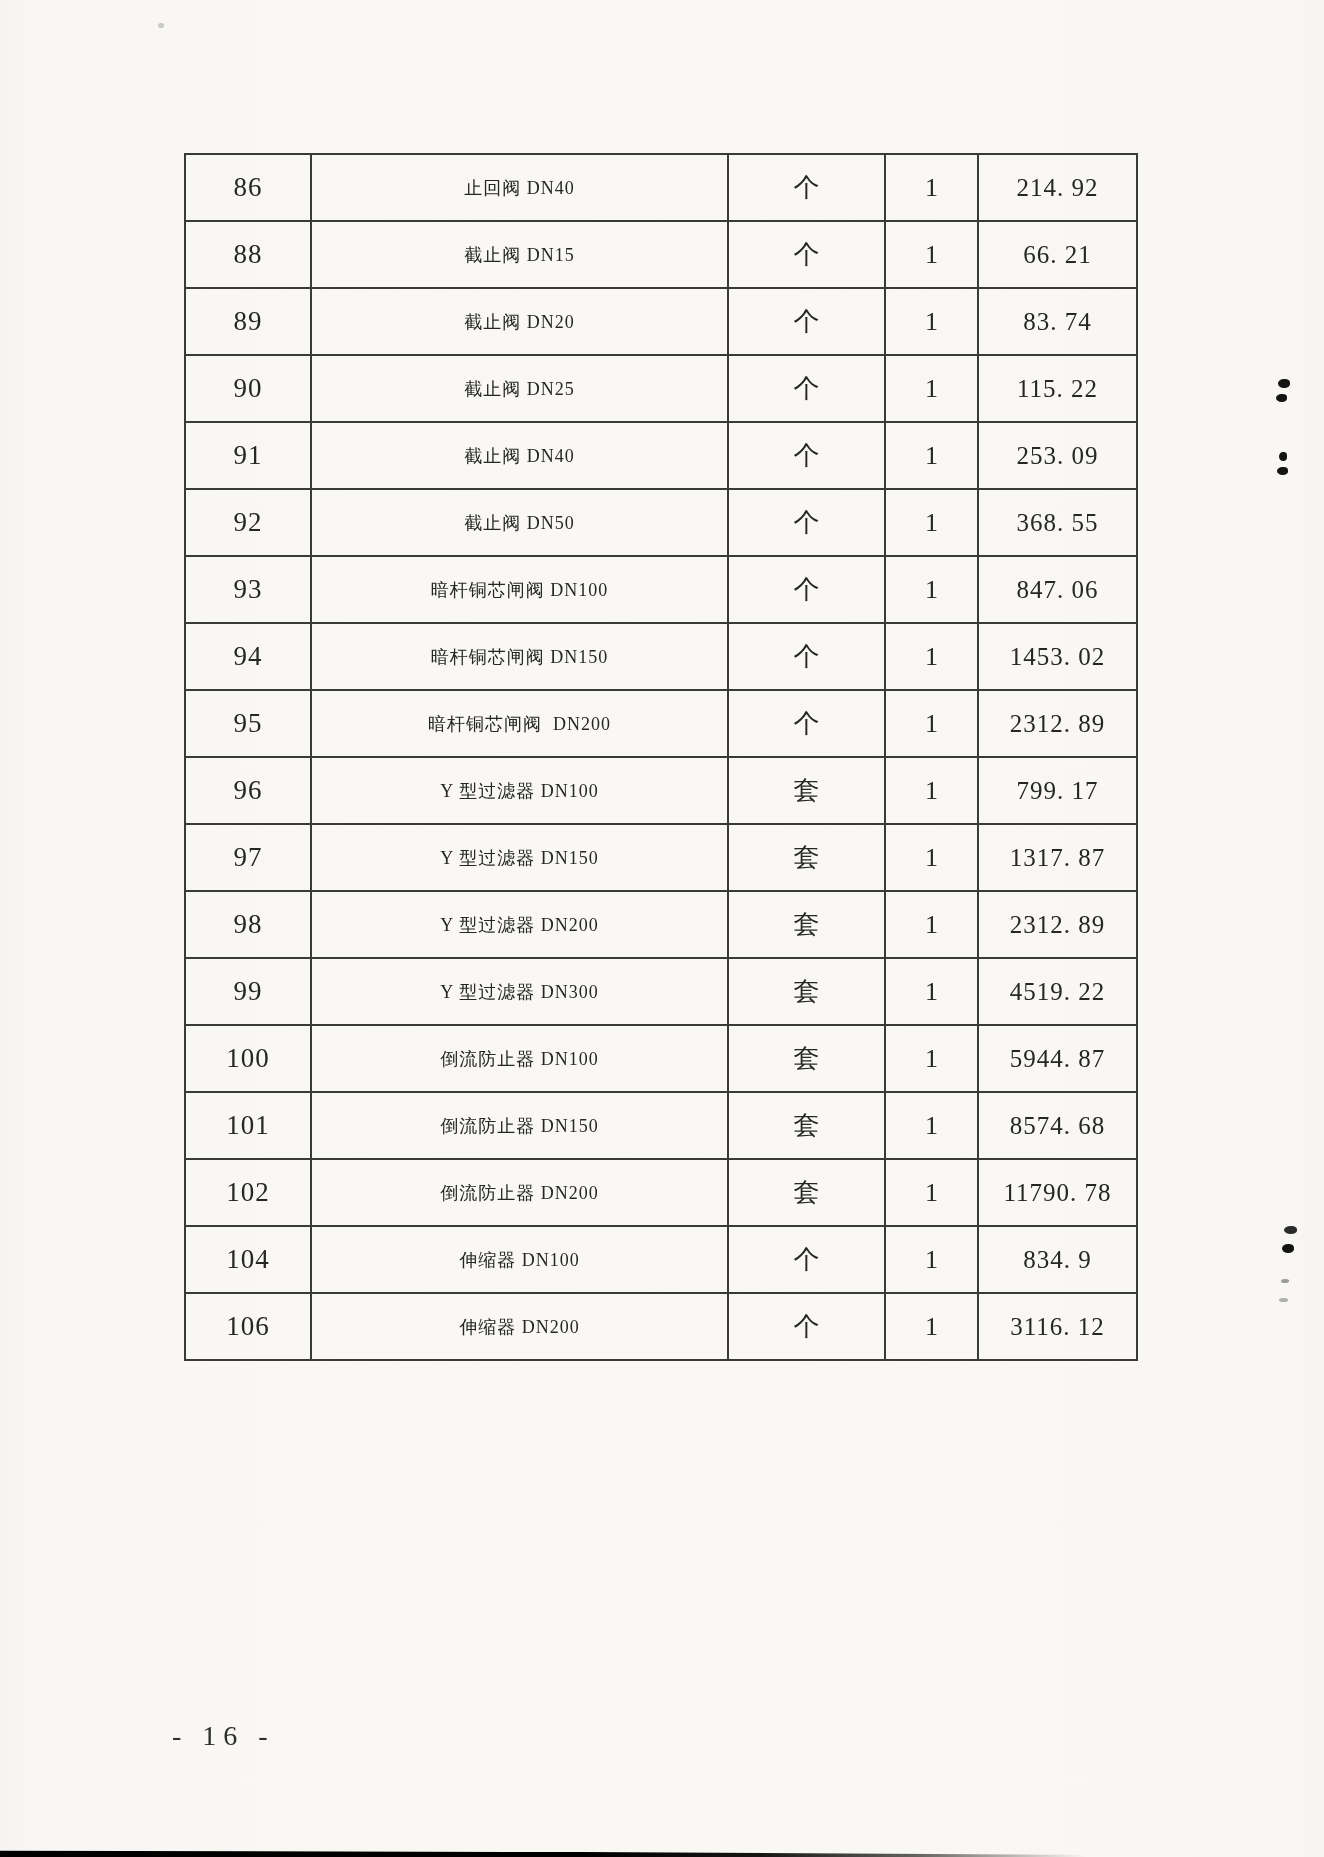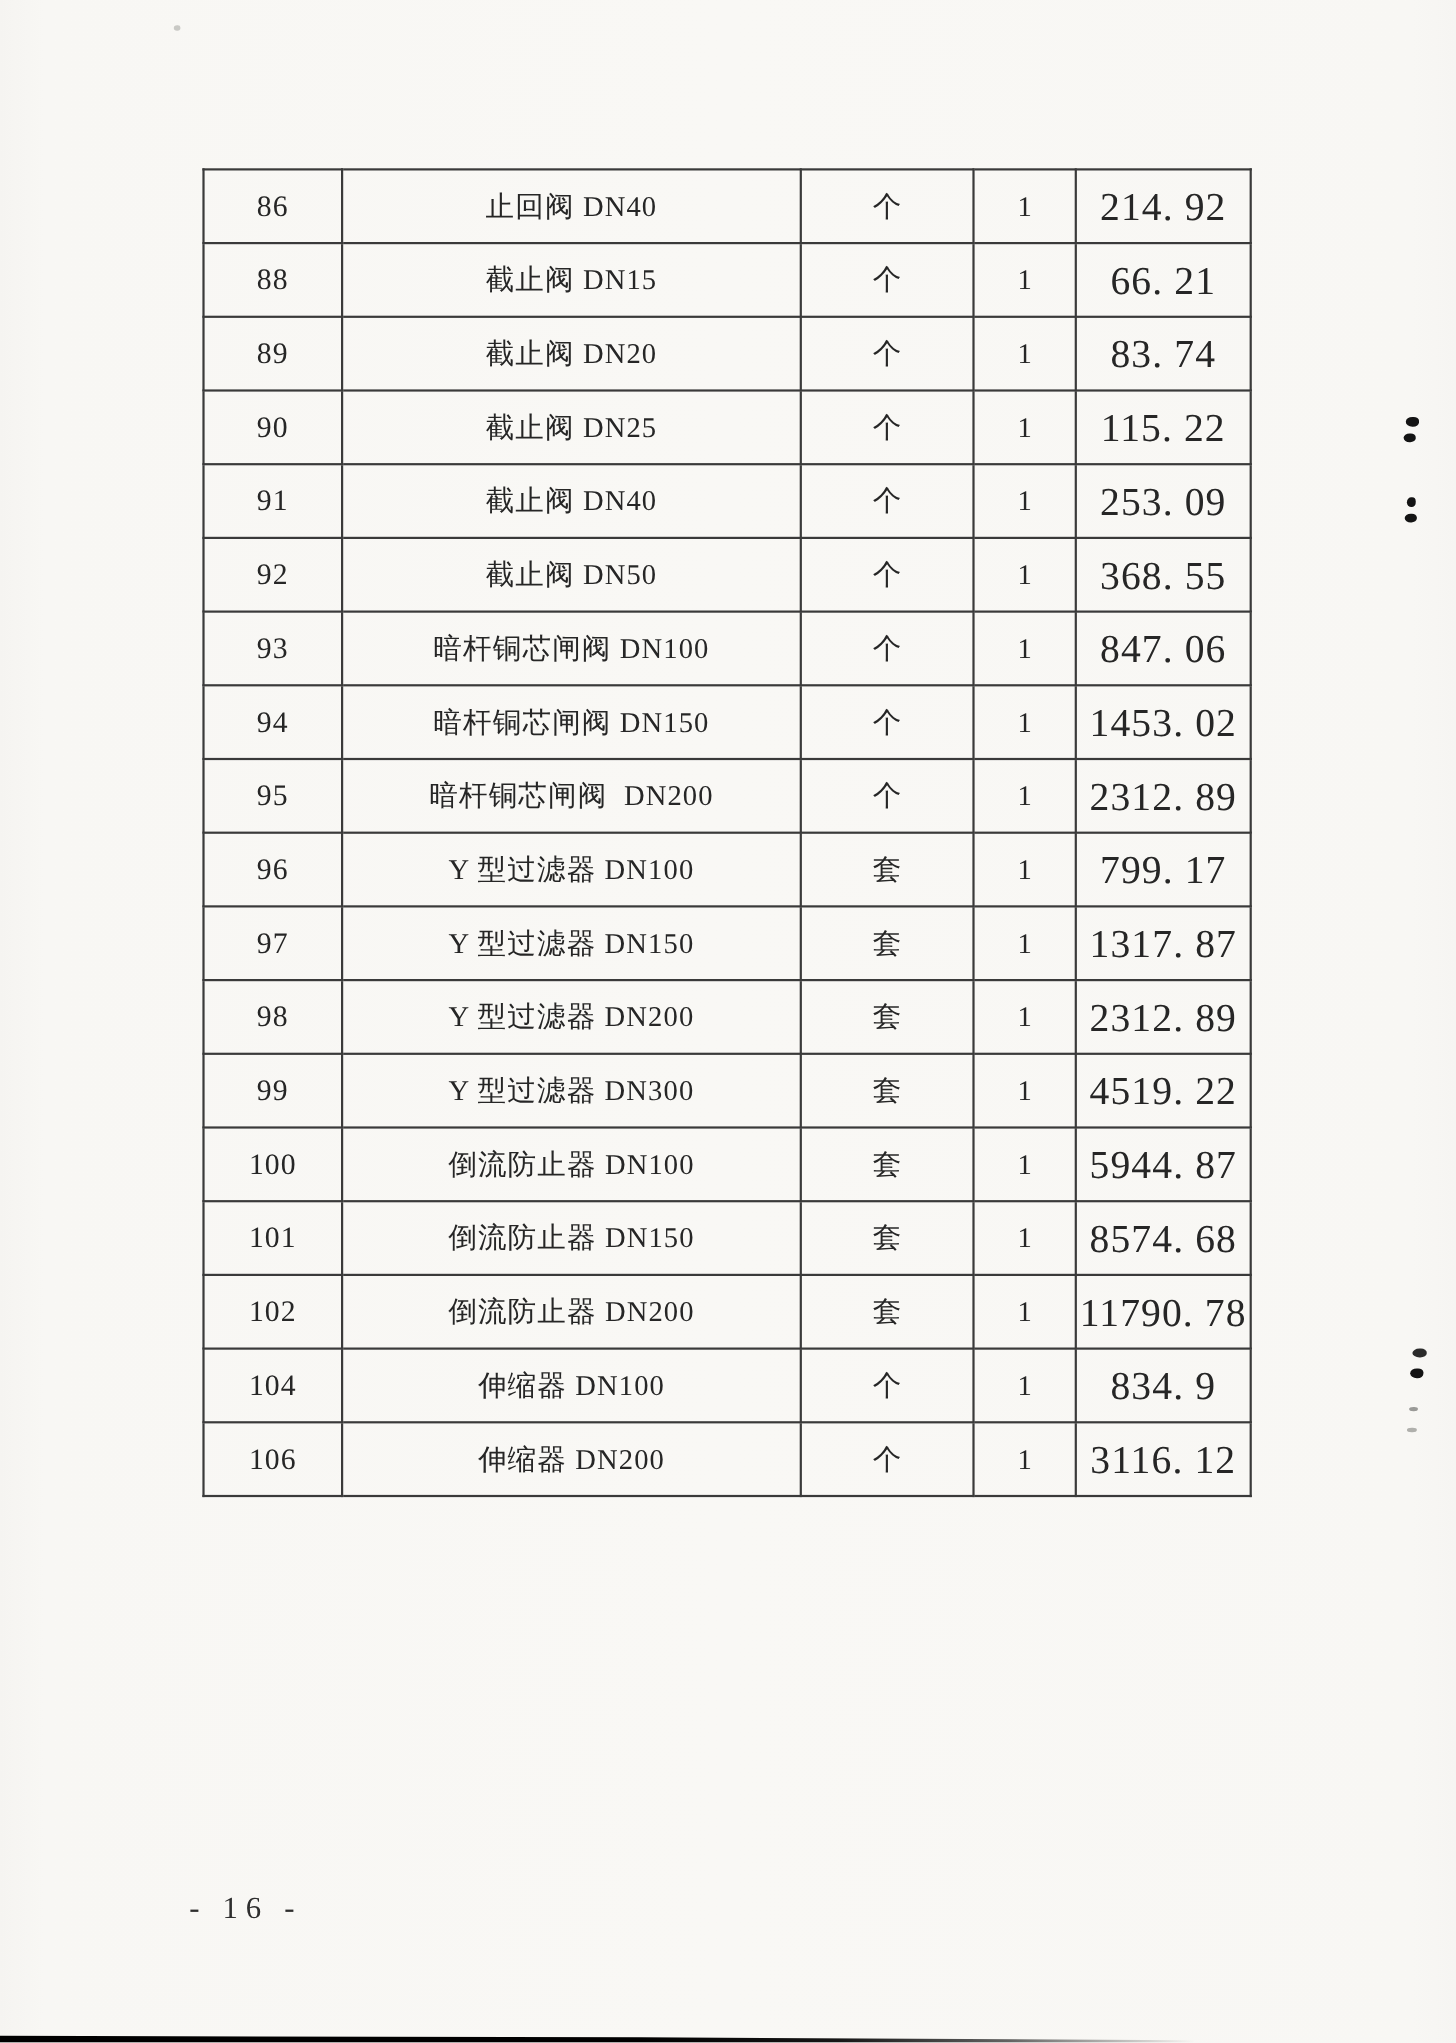--- a/index.html
+++ b/index.html
@@ -34,24 +34,24 @@
   table.price-table td {
     border: 2px solid #3a3a3a;
     height: 65px;            
     text-align: center;
     vertical-align: middle;
     padding: 0;
     overflow: hidden;
     white-space: pre;
   }
   td.c-no    { font-size: 27px; letter-spacing: 1px; }
-  td.c-item  { font-size: 26px; letter-spacing: 1px; }
+  td.c-item  { font-size: 18px; letter-spacing: 1px; }
   td.c-unit  { font-size: 26px; }
   td.c-qty   { font-size: 26px; }
-  td.c-price { font-size: 36px; letter-spacing: 1px; }
+  td.c-price { font-size: 25px; letter-spacing: 1px; }
   
   .page-number {
     position: absolute;
     left: 172px;
     top: 1720px;
     font-size: 28px;
     letter-spacing: 7px;
     color: #2e2e2e;
   }
   

